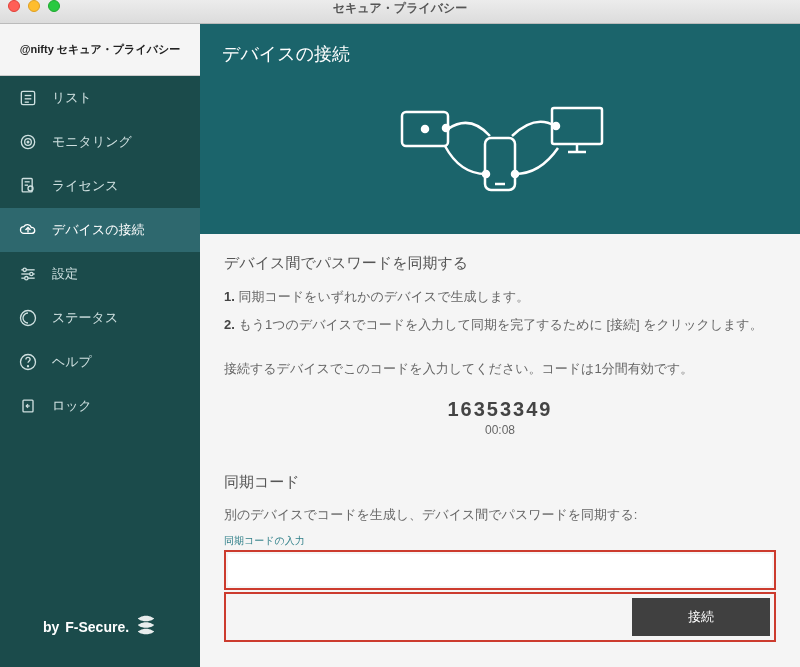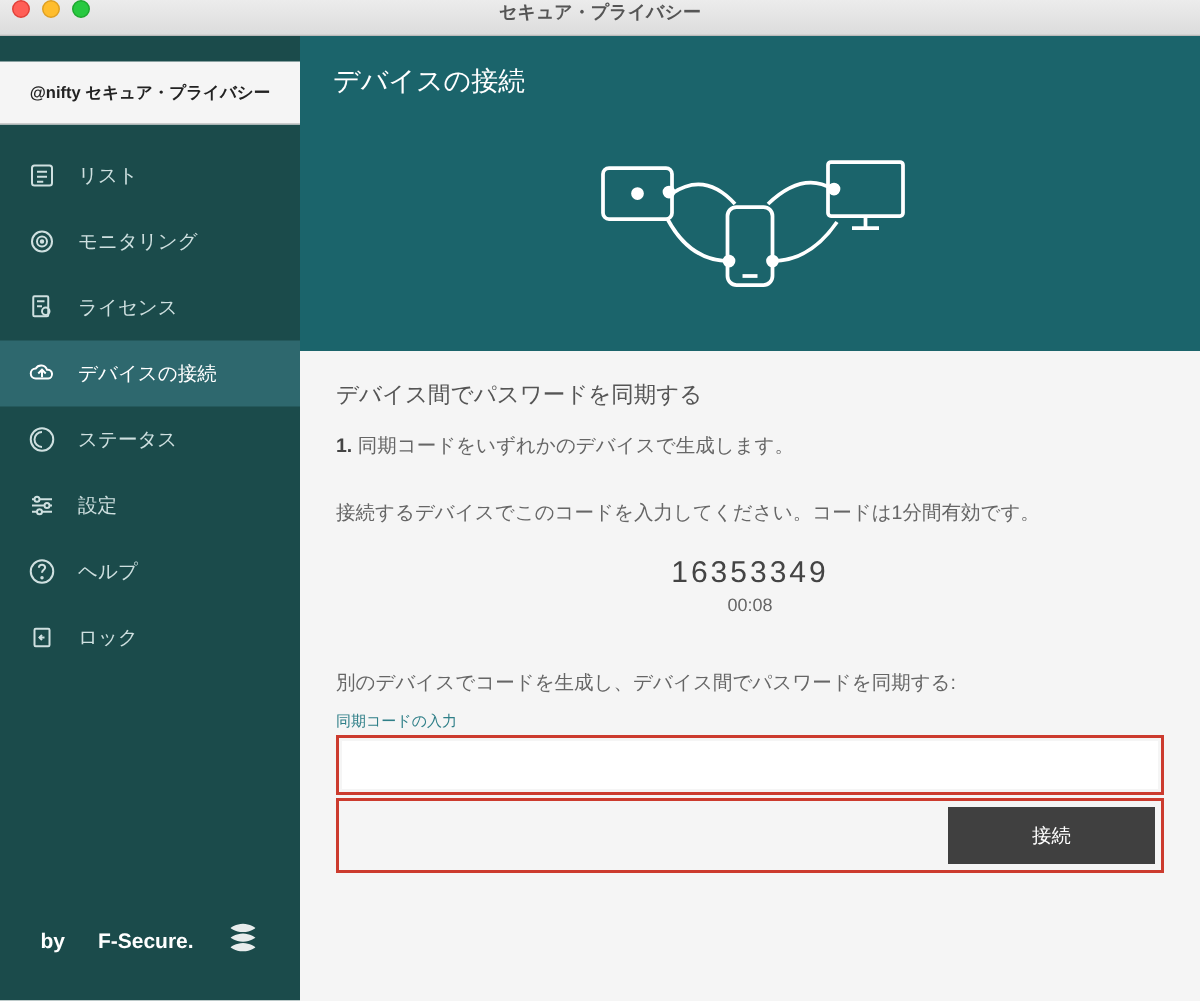--- a/index.html
+++ b/index.html
@@ -31,53 +31,52 @@
       height: calc(100% - 24px);
     }
     .sidebar {
       width: 200px;
       background: #1b4b4b;
       color: #e8eeee;
       display: flex;
       flex-direction: column;
     }
     .brand {
-      height: 42px;
+      height: 52px;
       display: flex;
       align-items: center;
       justify-content: center;
       background: #f5f5f5;
       color: #222;
       font-size: 11px;
       font-weight: bold;
       border-bottom: 1px solid #ccc;
-      margin-top: 17px;
-    }
-    .nav { padding-top: 12px; flex: 1; }
+    }
+    .nav { flex: 1; }
     .nav-item {
       display: flex;
       align-items: center;
       gap: 14px;
       padding: 12px 18px;
       font-size: 13px;
       cursor: pointer;
       color: #cfe0e0;
     }
     .nav-item.active { background: #2e686e; color: #fff; }
     .nav-icon { width: 20px; height: 20px; flex-shrink: 0; display: flex; align-items: center; justify-content: center; }
     .sidebar-footer {
       padding: 18px 0 28px;
       text-align: center;
       font-size: 14px;
       font-weight: bold;
       color: #fff;
       display: flex;
       align-items: center;
       justify-content: center;
-      gap: 22px;
+      gap: 6px;
     }
     .content { flex: 1; display: flex; flex-direction: column; overflow: hidden; }
     .hero {
       background: #1b646b;
       color: #fff;
       padding: 18px 22px 0;
       height: 210px;
     }
     .hero-title { font-size: 18px; margin-bottom: 28px; }
     .hero-art { display: flex; justify-content: center; }
@@ -85,21 +84,21 @@
       padding: 20px 24px;
       color: #666;
       font-size: 13px;
       overflow: auto;
     }
     .section-h { font-size: 15px; color: #555; margin-bottom: 14px; }
     .step { margin-bottom: 8px; line-height: 1.5; }
     .step .num { font-weight: bold; color:#444;}
     .block { margin-top: 26px; }
     .code-display { text-align: center; padding: 20px 0 10px; }
-    .sync-code { font-size: 20px; font-weight: normal; color: #444; letter-spacing: 2px; }
+    .sync-code { font-size: 20px; font-weight: bold; color: #444; letter-spacing: 2px; }
     .timer { font-size: 12px; color: #666; margin-top: 2px; }
     .input-label { font-size: 10px; color: #2f7f88; margin-top: 10px; margin-bottom: 2px; }
     .input-row { border: 2px solid #cc3b2e; padding: 2px; }
     .code-input {
       width: 100%; height: 32px; border: none; outline: none;
       padding: 0 6px; font-size: 14px; background: #fff;
     }
     .btn-row { border: 2px solid #cc3b2e; display: flex; justify-content: flex-end; padding: 4px; margin-top: 2px; }
     .connect-btn {
       background: #404040; color: #fff; border: none;
@@ -165,39 +164,39 @@
               <path d="M12 10v5"></path>
               <path d="M9 12l3-3 3 3"></path>
             </svg>
         </span>
         <span>デバイスの接続</span>
       </div>
 
       <div class="nav-item">
         <span class="nav-icon">
           <svg width="20" height="20" viewBox="0 0 24 24" fill="none" stroke="currentColor" stroke-width="1.6">
-              <circle cx="12" cy="12" r="9"></circle>
-              <path d="M12 6a6 6 0 100 12"></path>
-            </svg>
-        </span>
-        <span>ステータス</span>
-      </div>
-
-      <div class="nav-item">
-        <span class="nav-icon">
-          <svg width="20" height="20" viewBox="0 0 24 24" fill="none" stroke="currentColor" stroke-width="1.6">
               <line x1="4" y1="7" x2="20" y2="7"></line>
               <line x1="4" y1="12" x2="20" y2="12"></line>
               <line x1="4" y1="17" x2="20" y2="17"></line>
               <circle cx="8" cy="7" r="2" fill="#1b4b4b"></circle>
               <circle cx="16" cy="12" r="2" fill="#1b4b4b"></circle>
               <circle cx="10" cy="17" r="2" fill="#1b4b4b"></circle>
             </svg>
         </span>
         <span>設定</span>
+      </div>
+
+      <div class="nav-item">
+        <span class="nav-icon">
+          <svg width="20" height="20" viewBox="0 0 24 24" fill="none" stroke="currentColor" stroke-width="1.6">
+              <circle cx="12" cy="12" r="9"></circle>
+              <path d="M12 6a6 6 0 100 12"></path>
+            </svg>
+        </span>
+        <span>ステータス</span>
       </div>
 
       <div class="nav-item">
         <span class="nav-icon">
           <svg width="20" height="20" viewBox="0 0 24 24" fill="none" stroke="currentColor" stroke-width="1.6">
               <circle cx="12" cy="12" r="9"></circle>
               <path d="M9.5 9a2.5 2.5 0 115 0c0 1.5-2.5 2-2.5 4"></path>
               <circle cx="12" cy="17" r="0.6" fill="currentColor"></circle>
             </svg>
         </span>
@@ -250,30 +249,35 @@
         </svg>
       </div>
     </div>
 
     <div class="body">
       <div class="section-h">デバイス間でパスワードを同期する</div>
       <div class="step">
         <span class="num">1.</span>
         <span>同期コードをいずれかのデバイスで生成します。</span>
       </div>
+      <div class="step">
+        <span class="num">2.</span>
+        <span>もう1つのデバイスでコードを入力して同期を完了するために [接続] をクリックします。</span>
+      </div>
 
       <div class="block">
         <div>接続するデバイスでこのコードを入力してください。コードは1分間有効です。</div>
         <div class="code-display">
           <div class="sync-code">16353349</div>
           <div class="timer">00:08</div>
         </div>
       </div>
 
       <div class="block">
+        <div class="section-h">同期コード</div>
         <div>別のデバイスでコードを生成し、デバイス間でパスワードを同期する:</div>
         <div class="input-label">同期コードの入力</div>
         <div class="input-row">
           <input class="code-input" type="text" style="">
         </div>
         <div class="btn-row">
           <button class="connect-btn">接続</button>
         </div>
       </div>
     </div>

